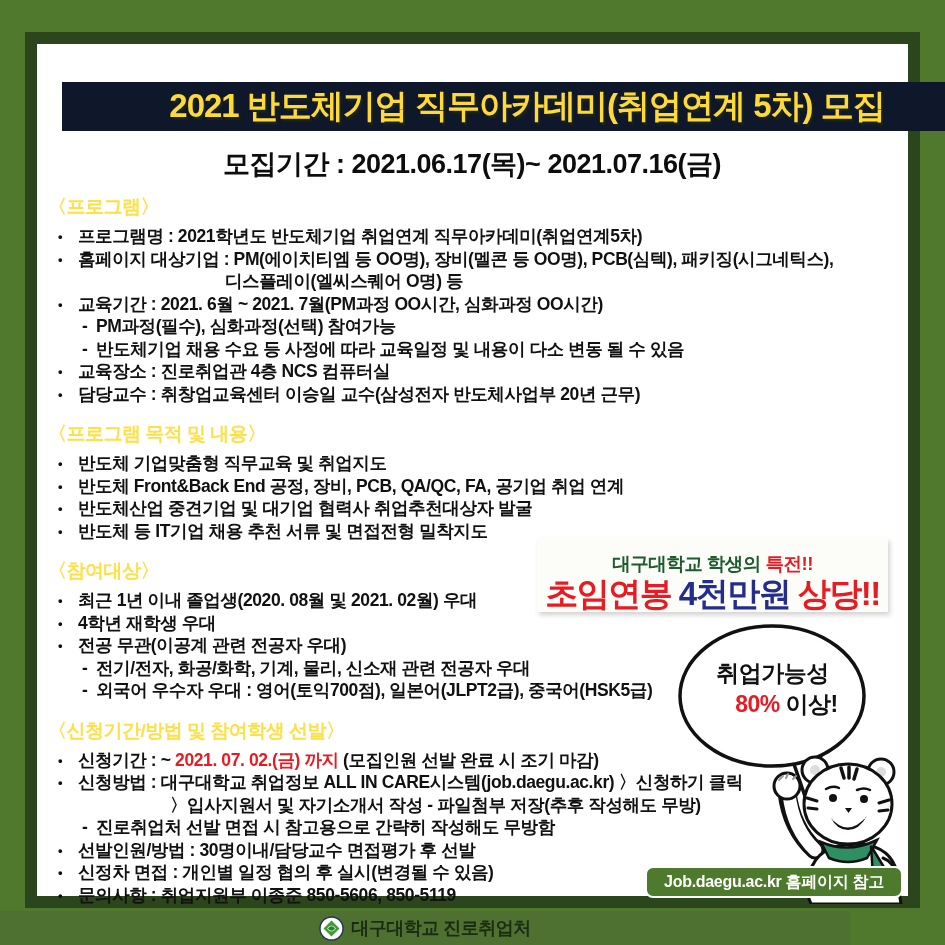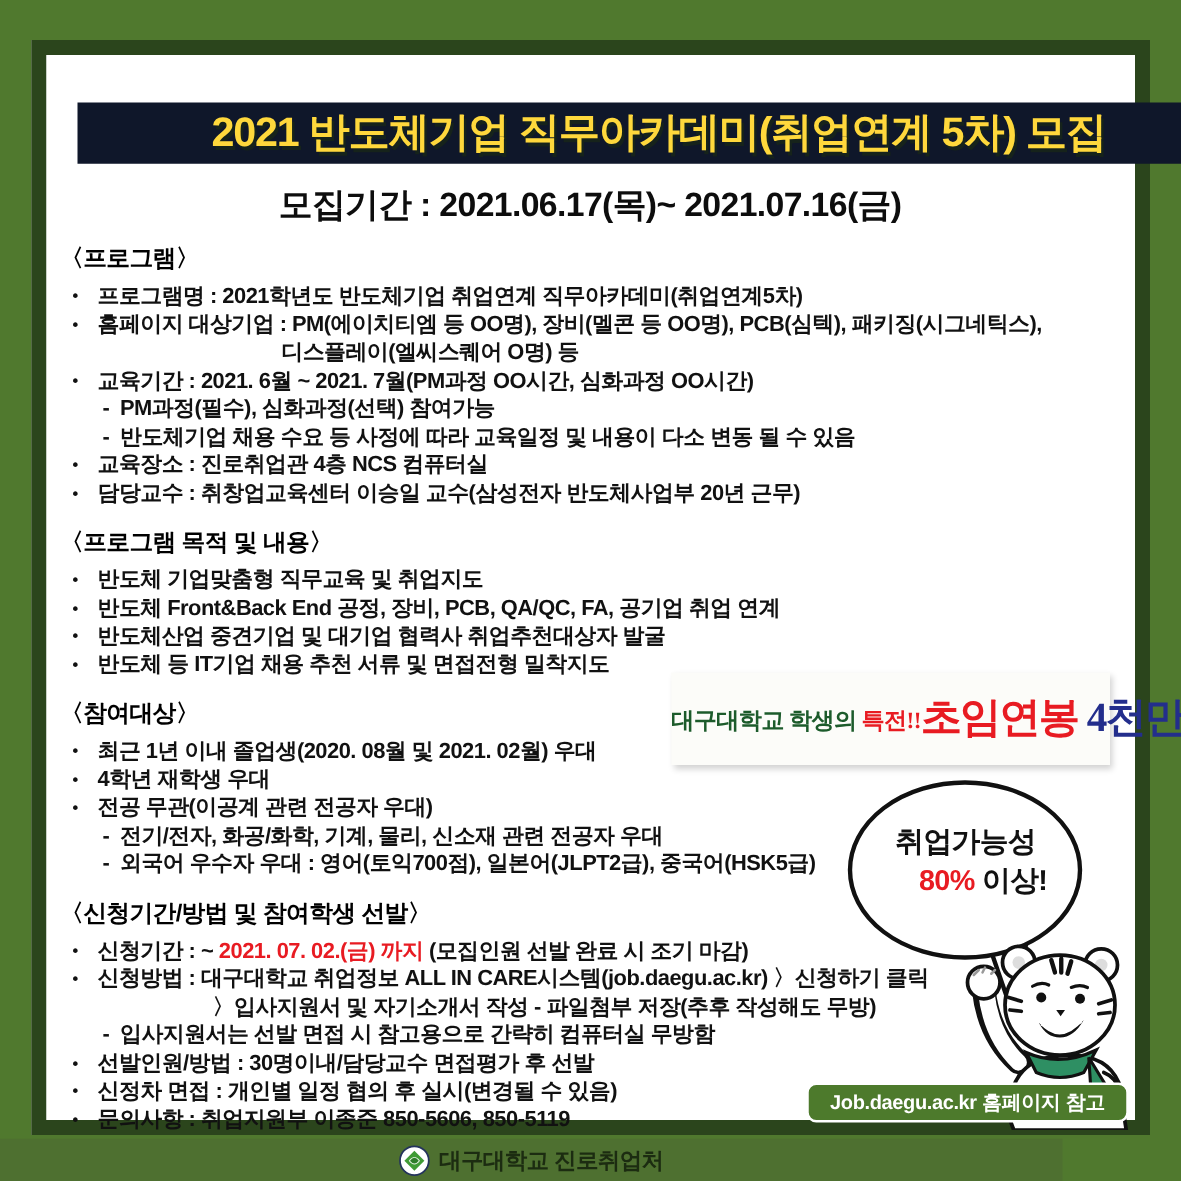--- a/index.html
+++ b/index.html
@@ -26,39 +26,39 @@
     text-shadow:2px 3px 0 rgba(30,45,15,.55);
   }
   .recruit-line{
     position:absolute;left:0;top:104px;width:100%;text-align:center;
     font-size:27px;font-weight:800;color:#0d0d0d;letter-spacing:-.5px;white-space:nowrap;
   }
 
   
   #sections{position:absolute;left:11px;top:152px;width:845px;}
   .sec-heading{
-    font-size:19px;font-weight:800;color:#000000;letter-spacing:-.5px;
+    font-size:19px;font-weight:800;color:#fde047;letter-spacing:-.5px;
     margin:16px 0 5px 0;
   }
   .section:first-child .sec-heading{margin-top:0;}
   .item{
     position:relative;padding-left:30px;font-size:17.5px;font-weight:700;
     color:#111;line-height:22.5px;letter-spacing:-.4px;white-space:nowrap;
   }
   .item .marker{position:absolute;left:10px;font-size:13px;top:1px;}
   .ind1{padding-left:48px;} .ind1 .marker{left:34px;font-size:17.5px;top:0;}
   .ind2{padding-left:122px;}
   .ind3{padding-left:177px;}
   .c-red{color:#e81b22;}
 
   
   .special-banner{
     position:absolute;left:537px;top:538px;width:351px;height:74px;z-index:3;
     background:#fcfcf9;box-shadow:2px 3px 5px rgba(0,0,0,.18);
-    display:flex;flex-direction:row;align-items:center;justify-content:flex-start;font-family:Liberation Serif, serif;
+    display:flex;flex-direction:column;align-items:center;justify-content:flex-end;
   }
   .sb-top{font-size:18.5px;font-weight:800;letter-spacing:-.5px;white-space:nowrap;}
   .sb-top .g{color:#1c5b2b;} .sb-top .r{color:#e81b22;}
   .sb-big{font-size:33px;font-weight:900;letter-spacing:-1.5px;white-space:nowrap;line-height:36px;}
   .sb-big .r{color:#e81b22;margin-top:46px;} .sb-big .b{color:#232e8c;}
 
   
   .bubble-svg{position:absolute;left:675px;top:620px;z-index:3;}
   .bubble-text{
     position:absolute;left:690px;top:658px;width:165px;text-align:center;z-index:4;
@@ -124,21 +124,21 @@
         <div class="item ind0"><span class="marker">•</span><span><span>4학년 재학생 우대</span></span></div>
         <div class="item ind0"><span class="marker">•</span><span><span>전공 무관(이공계 관련 전공자 우대)</span></span></div>
         <div class="item ind1"><span class="marker">-</span><span><span>전기/전자, 화공/화학, 기계, 물리, 신소재 관련 전공자 우대</span></span></div>
         <div class="item ind1"><span class="marker">-</span><span><span>외국어 우수자 우대 : 영어(토익700점), 일본어(JLPT2급), 중국어(HSK5급)</span></span></div>
       </div>
       <div class="section">
         <div class="sec-heading">〈신청기간/방법 및 참여학생 선발〉</div>
         <div class="item ind0"><span class="marker">•</span><span><span>신청기간 : ~ </span><span class="c-red">2021. 07. 02.(금) 까지</span><span> (모집인원 선발 완료 시 조기 마감)</span></span></div>
         <div class="item ind0"><span class="marker">•</span><span><span>신청방법 : 대구대학교 취업정보 ALL IN CARE시스템(job.daegu.ac.kr) 〉신청하기 클릭</span></span></div>
         <div class="item ind2"><span><span>〉입사지원서 및 자기소개서 작성 - 파일첨부 저장(추후 작성해도 무방)</span></span></div>
-        <div class="item ind1"><span class="marker">-</span><span><span>입사지원서는 선발 면접 시 참고용으로 간략히 컴퓨터실 무방함</span></span></div>
+        <div class="item ind1"><span class="marker">-</span><span><span>진로취업처 선발 면접 시 참고용으로 간략히 작성해도 무방함</span></span></div>
         <div class="item ind0"><span class="marker">•</span><span><span>선발인원/방법 : 30명이내/담당교수 면접평가 후 선발</span></span></div>
         <div class="item ind0"><span class="marker">•</span><span><span>신정차 면접 : 개인별 일정 협의 후 실시(변경될 수 있음)</span></span></div>
         <div class="item ind0"><span class="marker">•</span><span><span>문의사항 : 취업지원부 이종준 850-5606, 850-5119</span></span></div>
       </div>
     </div>
 </div>
 
 <div class="special-banner">
   <div class="sb-top">
     <span class="g">대구대학교 학생의</span>

